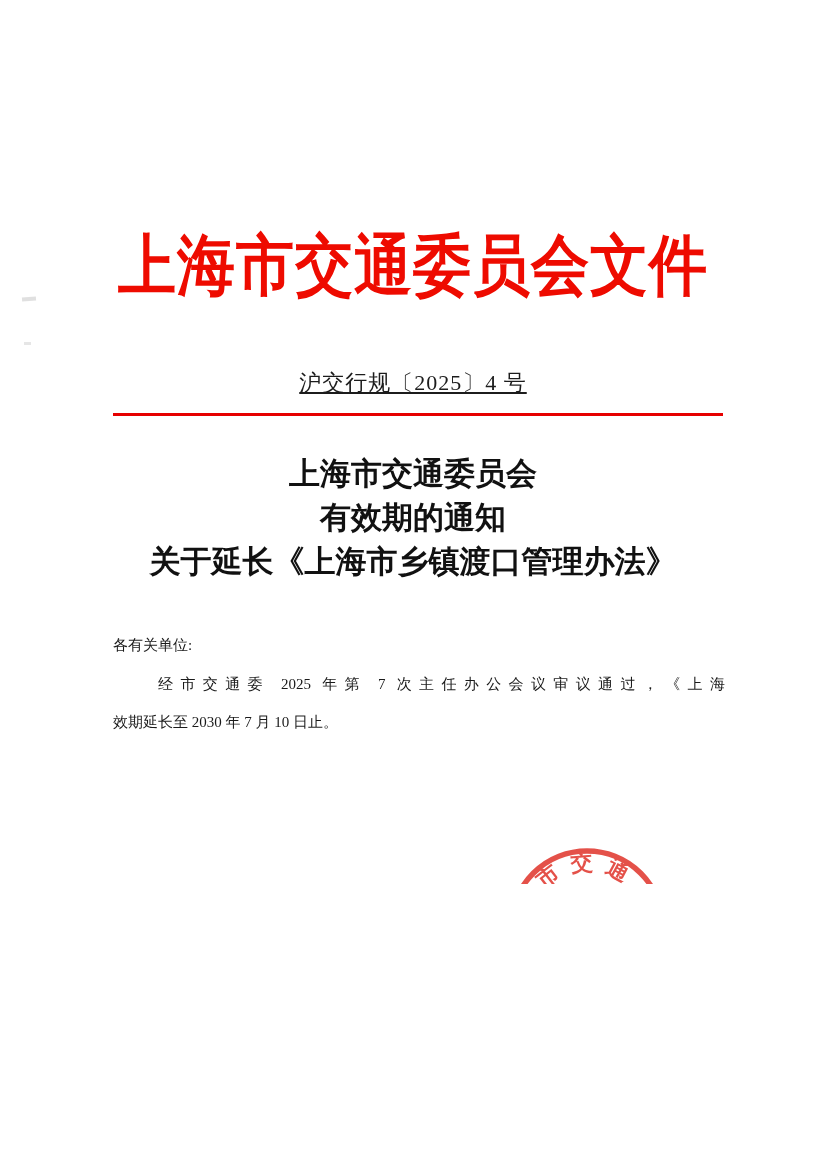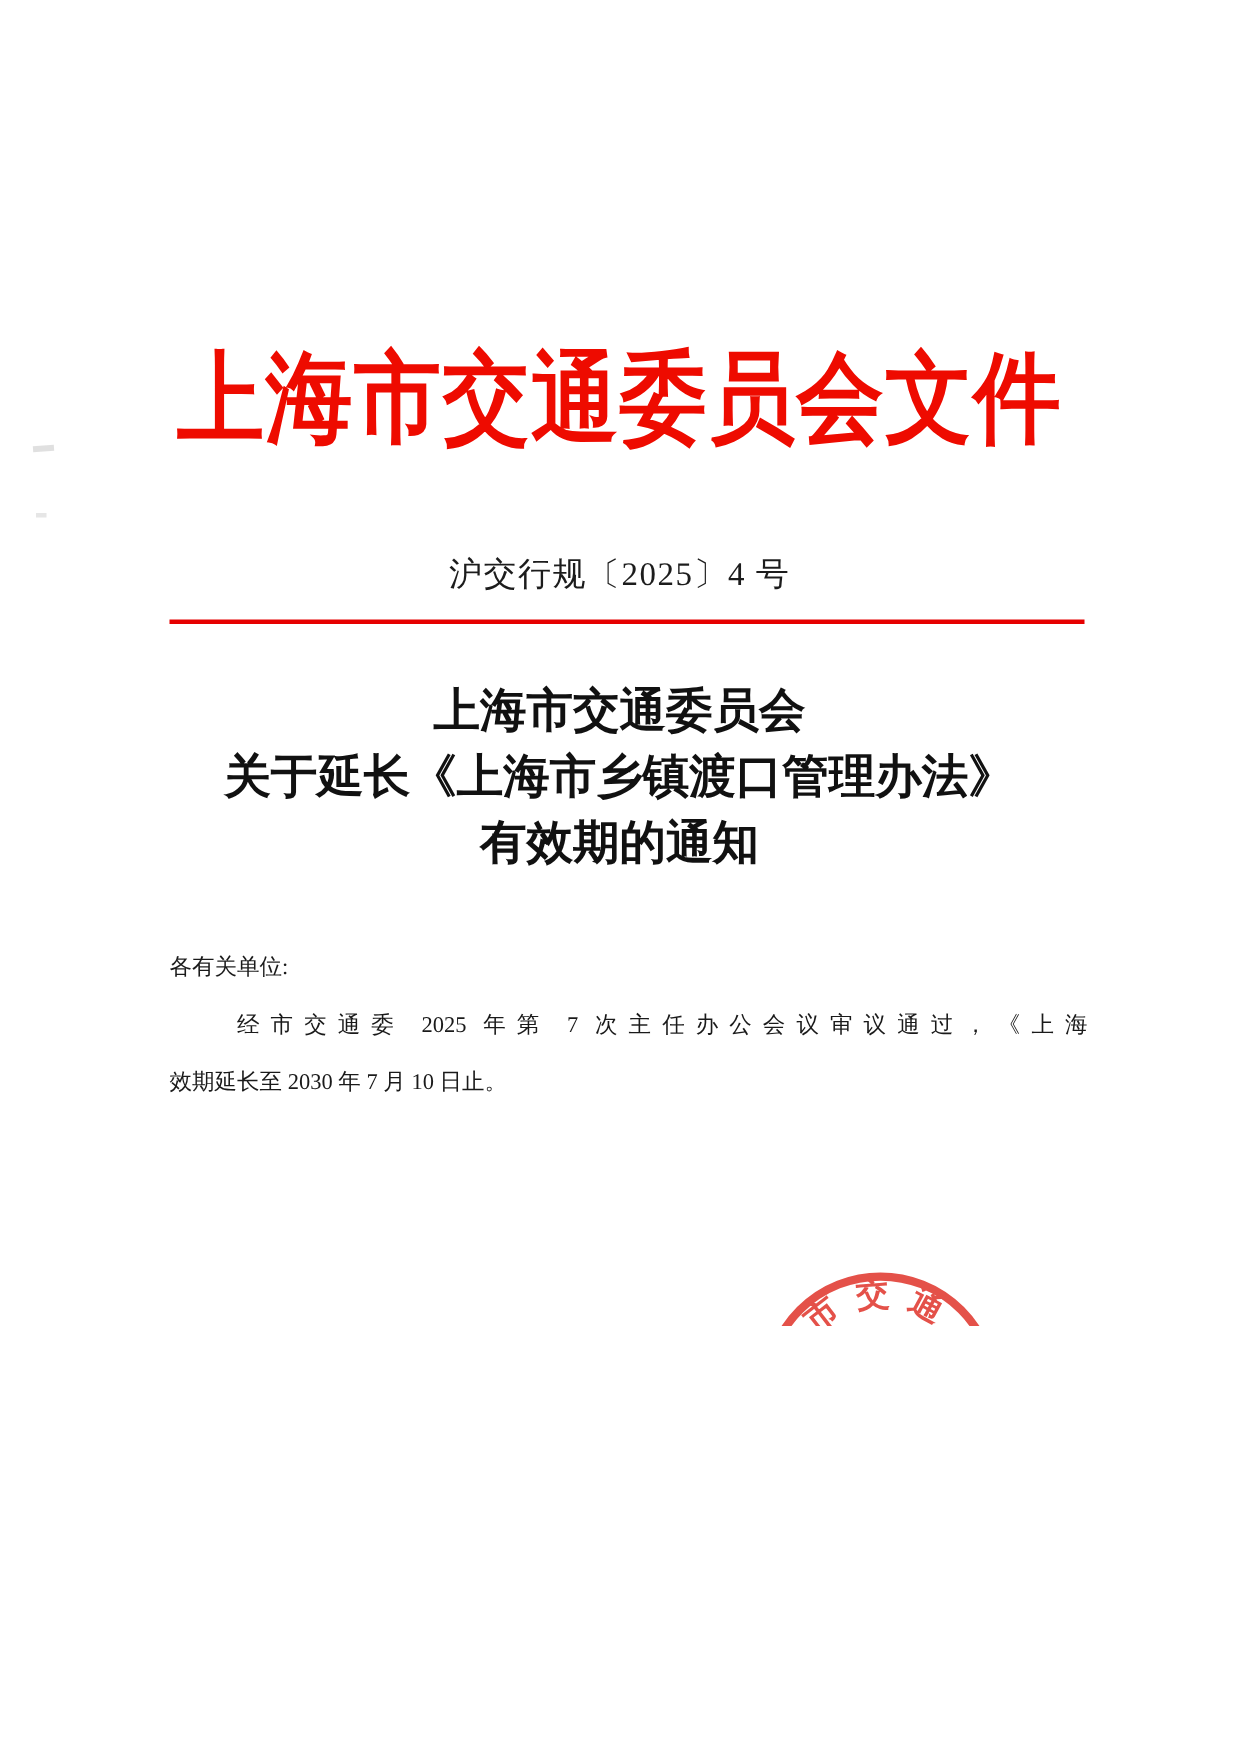--- a/index.html
+++ b/index.html
@@ -37,20 +37,21 @@
   
   .doc-number {
     position: absolute;
     top: 368px;
     left: 0;
     right: 0;
     text-align: center;
     font-size: 22px;
     color: #1c1c1c;
     letter-spacing: 1px;
+    text-decoration: underline;
   }
 
   
   .red-divider {
     position: absolute;
     top: 413px;
     left: 113px;
     width: 610px;
     height: 3px;
     background: #e60000;
@@ -151,22 +152,22 @@
   <div class="scan-artifact-2"></div>
 
   <div class="header-title">上海市交通委员会文件</div>
 
   <div class="doc-number">沪交行规〔2025〕4 号</div>
 
   <div class="red-divider"></div>
 
   <div class="doc-title">
     <div>上海市交通委员会</div>
+    <div>有效期的通知</div>
     <div>关于延长《上海市乡镇渡口管理办法》</div>
-    <div>有效期的通知</div>
   </div>
 
   <div class="body-block">
     <div class="b-line">各有关单位:</div>
     <div class="b-line indent justify">经市交通委 2025 年第 7 次主任办公会议审议通过，《上海</div>
     <div class="b-line">效期延长至 2030 年 7 月 10 日止。</div>
   </div>
 
   <div class="signature">
     <div class="sig-org">上海市交通委员会</div>

